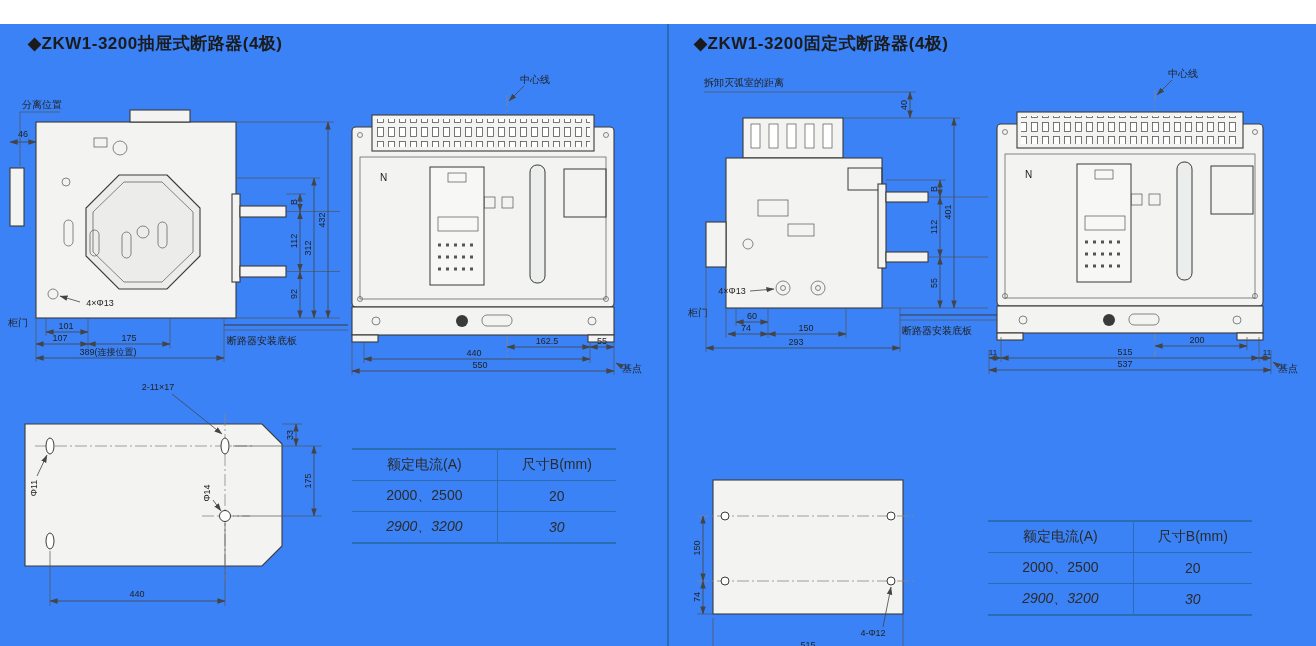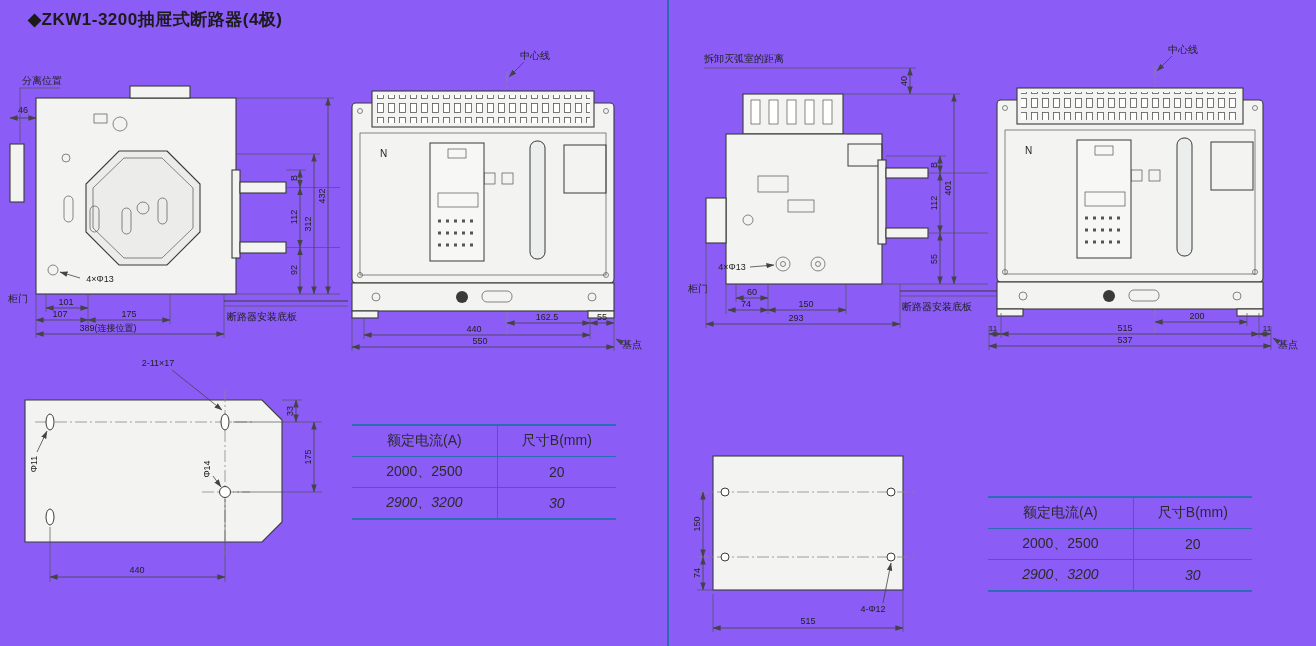--- a/index.html
+++ b/index.html
@@ -1,19 +1,19 @@
 <!DOCTYPE html>
 <html style="--accent: #2a6db5;"><head>
 <meta charset="utf-8">
 <style>
   :root { --accent:#2a6db5; }
   * { margin:0; padding:0; box-sizing:border-box; }
   html,body { width:1316px; height:646px; background:#fff; }
   body { font-family:"Liberation Sans",sans-serif; position:relative; overflow:hidden; color:#222; }
-  .page { position:absolute; inset:0; background:#8b5cf6; }
+  .page { position:absolute; inset:0; background:#3b82f6;margin-top:24px; }
   .title { position:absolute; font-size:17px; font-weight:600; color:#1b1b1b; letter-spacing:.5px; white-space:nowrap; }
   .divider { position:absolute; top:0; height:646px; width:2px; background:var(--accent); }
   svg.drw { position:absolute; overflow:visible; }
   .ol   { fill:#f3f3f1; stroke:#3a3a3a; stroke-width:1.1; }
   .ln   { fill:none; stroke:#3a3a3a; stroke-width:1; }
   .thin { fill:none; stroke:#555; stroke-width:.7; }
   .dim  { fill:none; stroke:#444; stroke-width:.8; marker-start:url(#mb); marker-end:url(#mb); }
   .lead { fill:none; stroke:#444; stroke-width:.8; marker-end:url(#mb); }
   .cl   { fill:none; stroke:#888; stroke-width:.8; stroke-dasharray:12 3 2 3; }
   .dots { fill:none; stroke:#555; stroke-width:3; stroke-dasharray:3 5; }
@@ -38,20 +38,21 @@
       <marker id="mb" viewBox="0 0 10 10" refX="9.5" refY="5" markerWidth="10" markerHeight="10" orient="auto-start-reverse">
         <path d="M0,1.6 L10,5 L0,8.4 z" fill="#444"></path>
       </marker>
       <pattern id="pins" width="11" height="14" patternUnits="userSpaceOnUse">
         <rect x="2.5" y="2.5" width="6" height="9" fill="#ffffff" stroke="#555" stroke-width="0.8"></rect>
       </pattern>
     </defs>
   </svg>
 
   <div class="title" style="left:28px;top:8px">◆ZKW1-3200抽屉式断路器(4极)</div>
+  <div class="title" style="left:694px;top:8px">◆ZKW1-3200固定式断路器(4极)</div>
   <div class="divider" style="left:667px"></div>
 
   <svg class="drw" style="left:8px;top:58px" width="340" height="295" viewBox="0 0 340 295">
     <g>
       <rect x="2" y="86" width="14" height="58" class="ol"></rect>
       <rect x="28" y="40" width="200" height="196" class="ol"></rect>
       <rect x="122" y="28" width="60" height="12" class="ol"></rect>
       <polygon points="159,93 192,126 192,174 159,207 111,207 78,174 78,126 111,93" fill="#ececea" stroke="#3a3a3a" stroke-width="1.1"></polygon>
       <polygon points="154,100 185,130 185,170 154,200 116,200 85,170 85,130 116,100" class="thin"></polygon>
       <circle cx="135" cy="150" r="6" class="thin"></circle>

